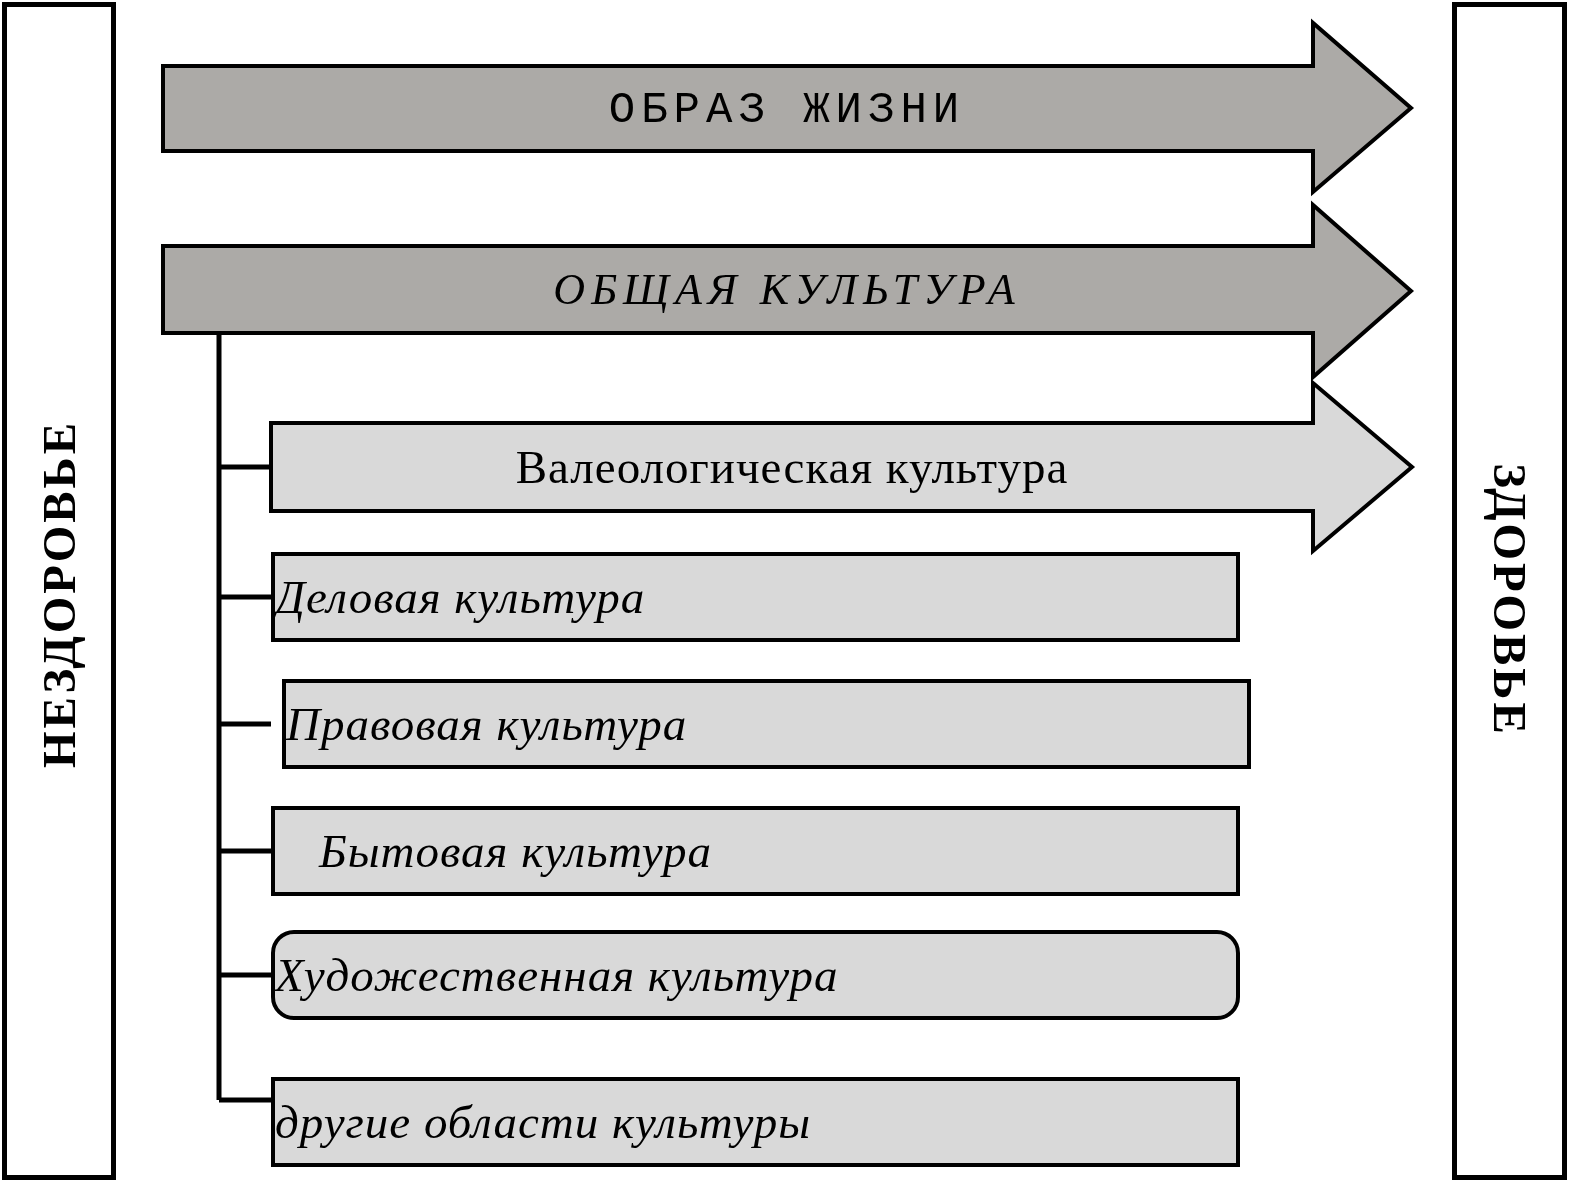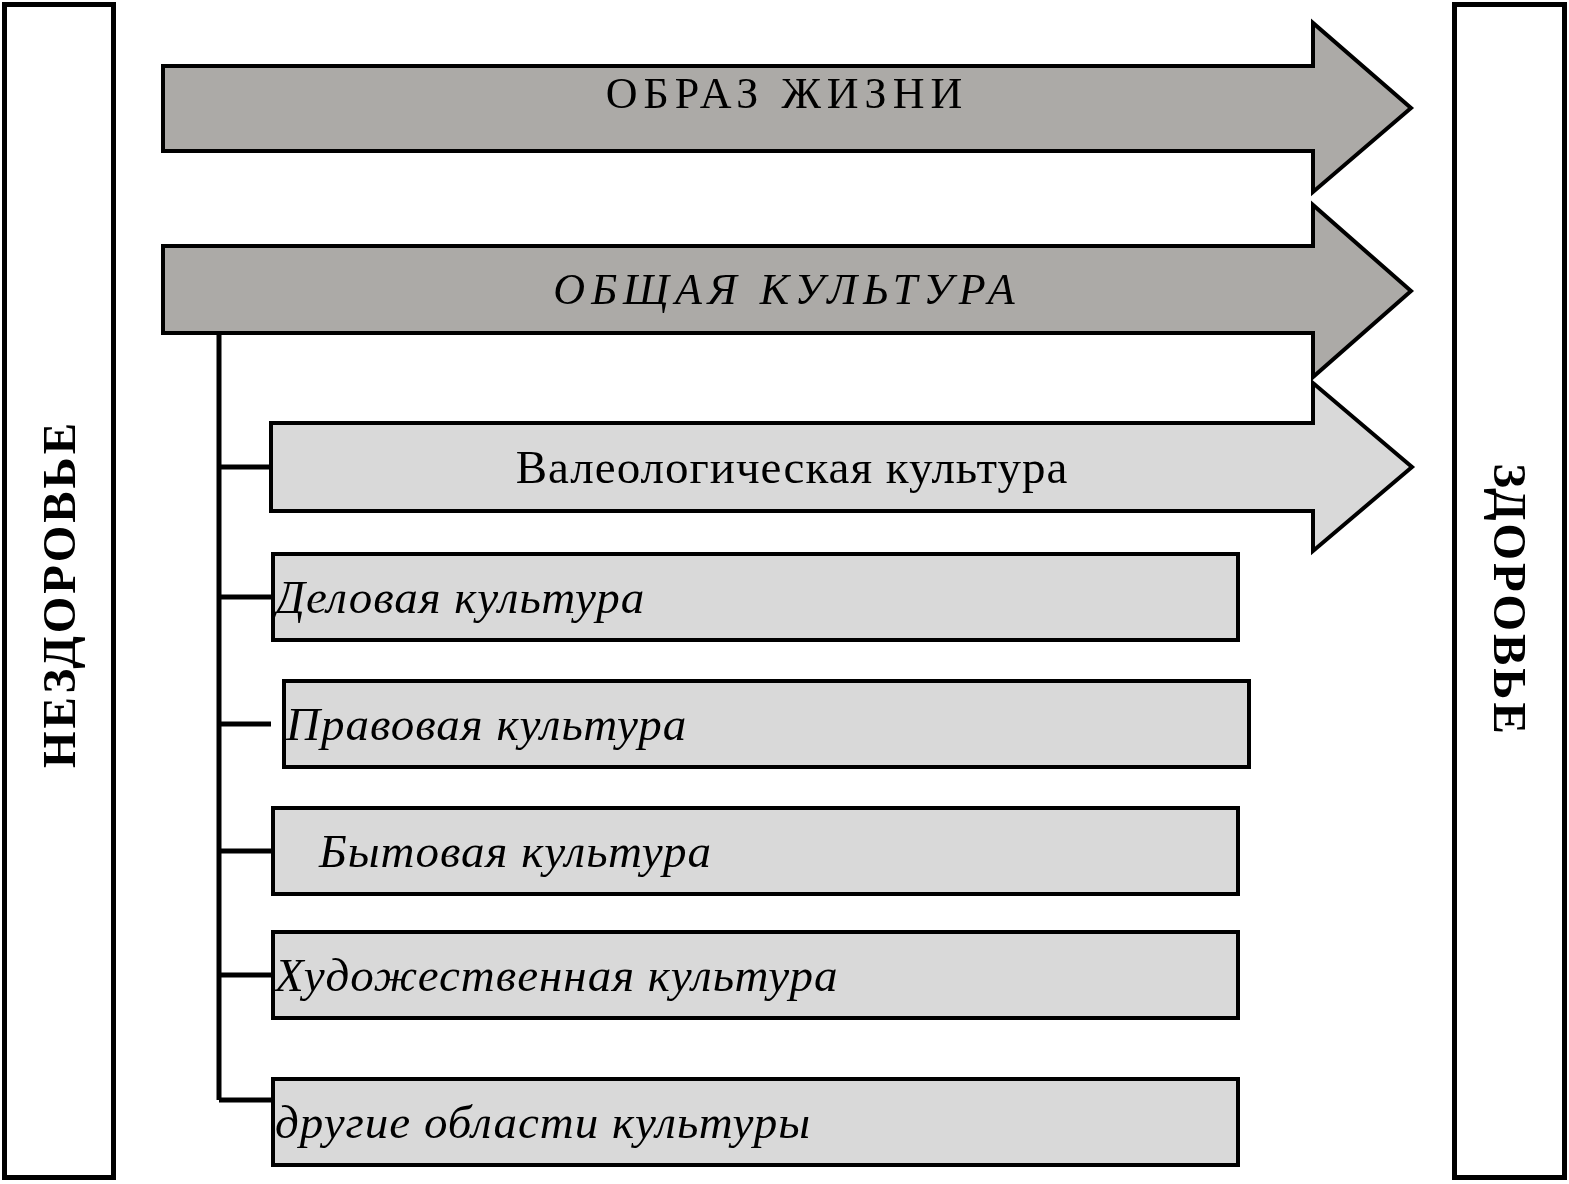--- a/index.html
+++ b/index.html
@@ -40,37 +40,37 @@
   }
   .side-label.right{
     left:1510px;top:600px;
     transform:translate(-50%,-50%) rotate(90deg);
   }
   .arrow-label{
     position:absolute;
     display:flex;align-items:center;justify-content:center;
     font-size:44px;letter-spacing:6px;white-space:nowrap;
   }
-  .arrow-label.a1{left:163px;top:51px;width:1248px;height:85px;}
+  .arrow-label.a1{left:163px;top:67px;width:1248px;height:85px;font-family:Liberation Mono, monospace;}
   .arrow-label.a2{left:163px;top:246px;width:1248px;height:87px;font-style:italic;}
   .arrow-label.a3{
     left:271px;top:423px;width:1042px;height:88px;
     font-size:47px;letter-spacing:1px;
   }
   .row-box{
     position:absolute;left:271px;width:969px;height:90px;
     background:var(--light-fill);
     border:4px solid var(--line);
     display:flex;align-items:center;
     font-style:italic;font-size:47px;letter-spacing:1px;white-space:nowrap;
   }
   .row-box.r1{top:552px;}
   .row-box.r2{top:679px;margin-left:11px;}
   .row-box.r3{top:806px;padding-left:44px;}
-  .row-box.r4{top:930px;}
+  .row-box.r4{top:930px;border-radius:23px;}
   .row-box.r5{top:1055px;margin-top:22px;}
 </style>
 </head>
 <body>
 
 <div class="canvas">
 
   <svg class="shape-layer" viewBox="0 0 1569 1184" xmlns="http://www.w3.org/2000/svg">
     <polygon class="arrow-dark" points="163,66 1313,66 1313,23 1411,108 1313,192 1313,151 163,151"></polygon>
     <polygon class="arrow-dark" points="163,246 1313,246 1313,205 1411,291 1313,377 1313,333 163,333"></polygon>

